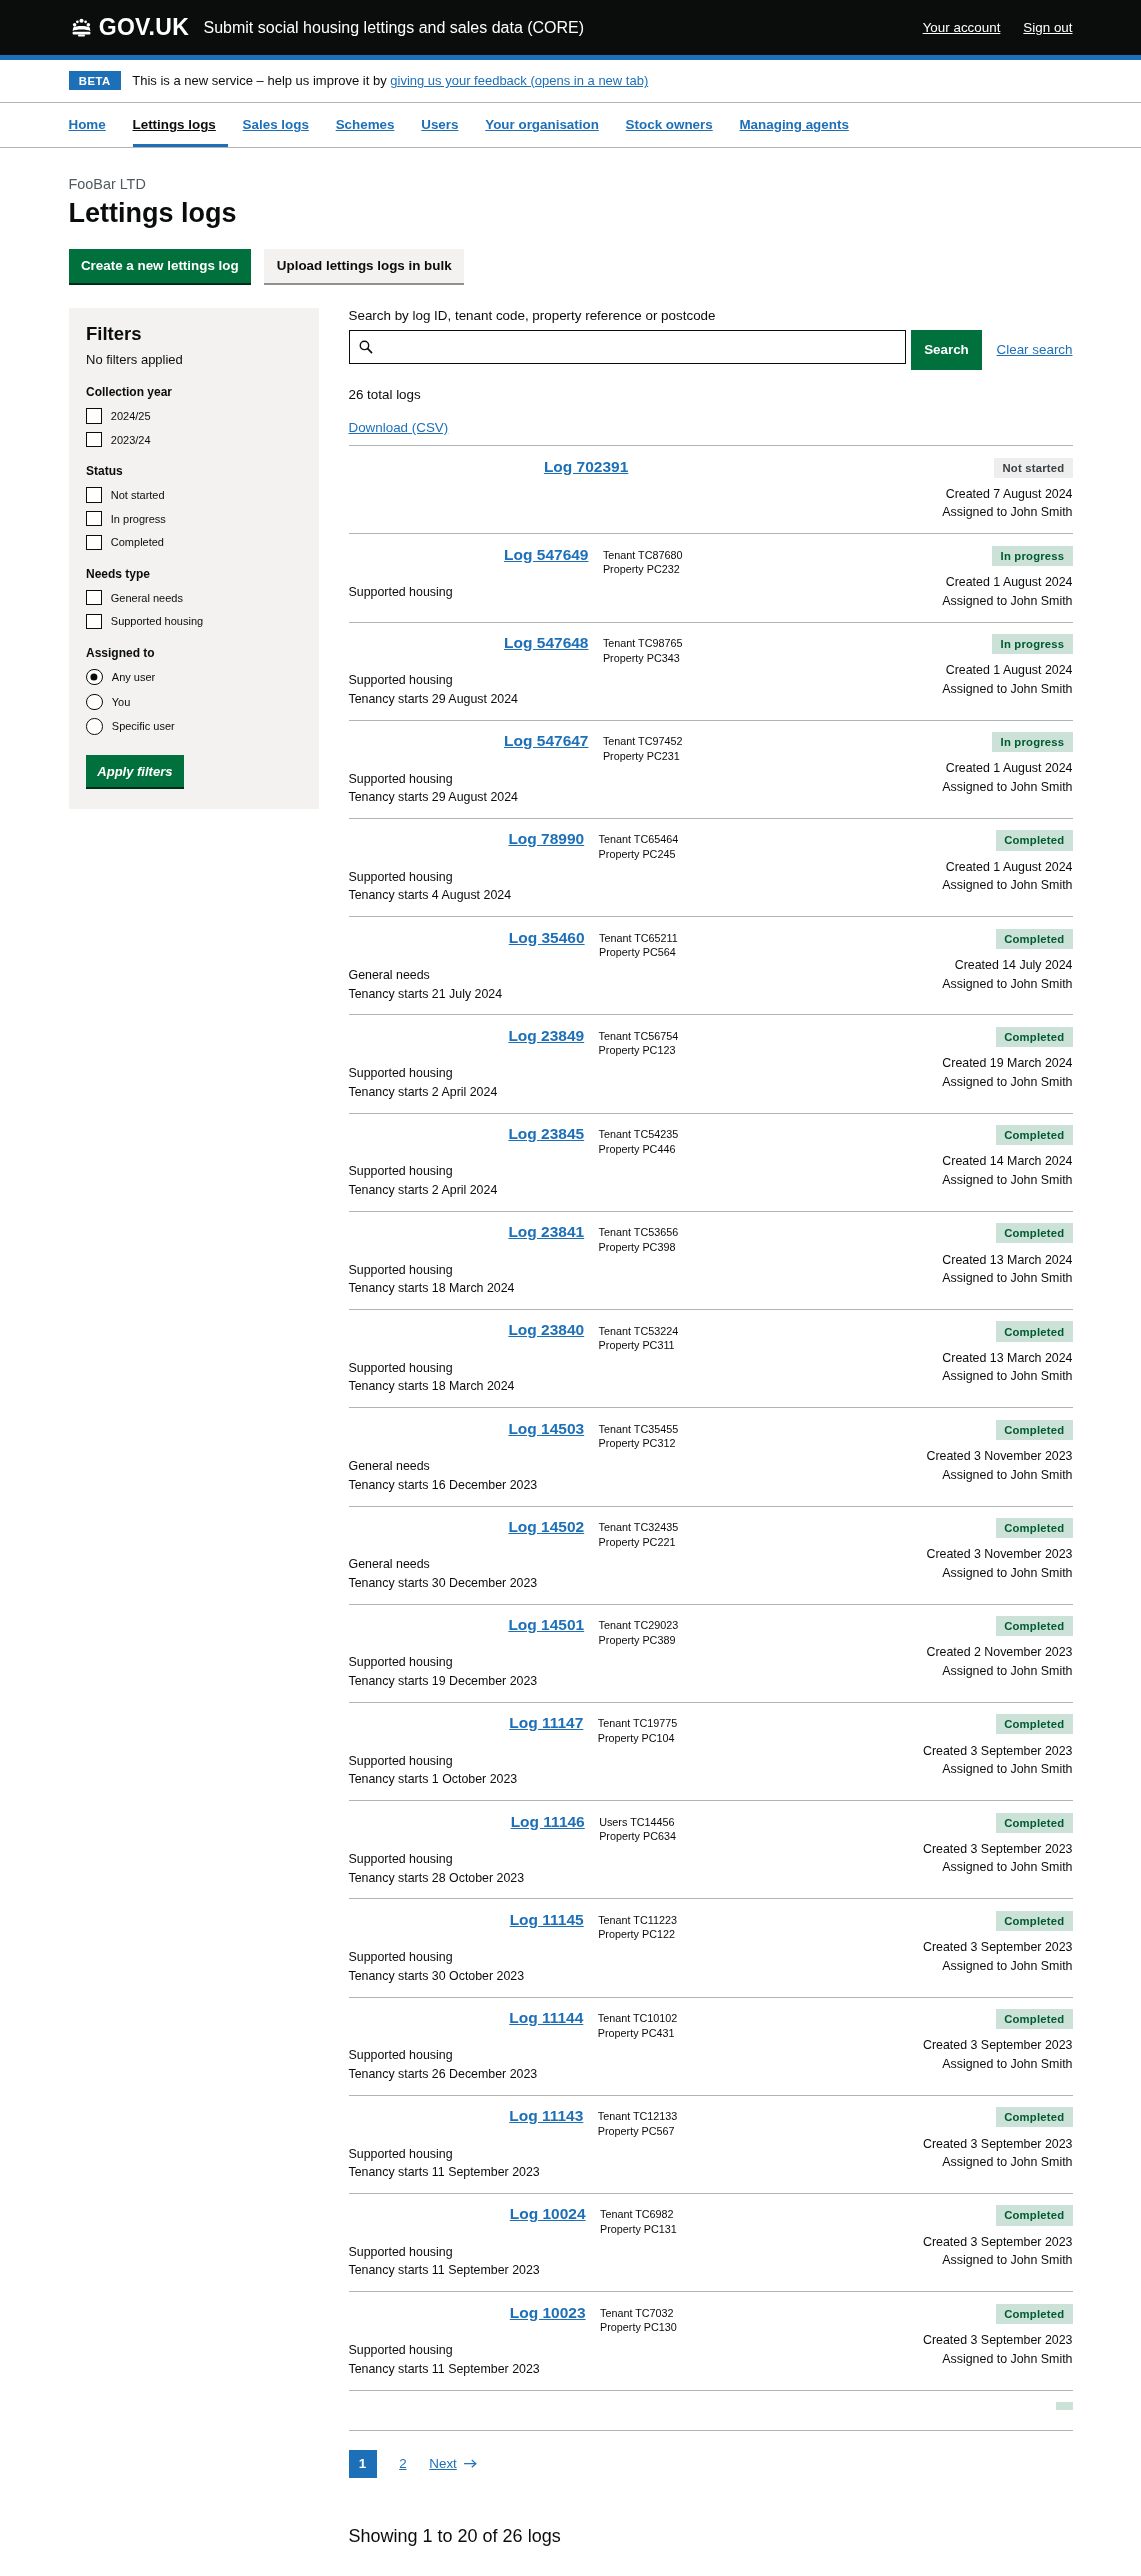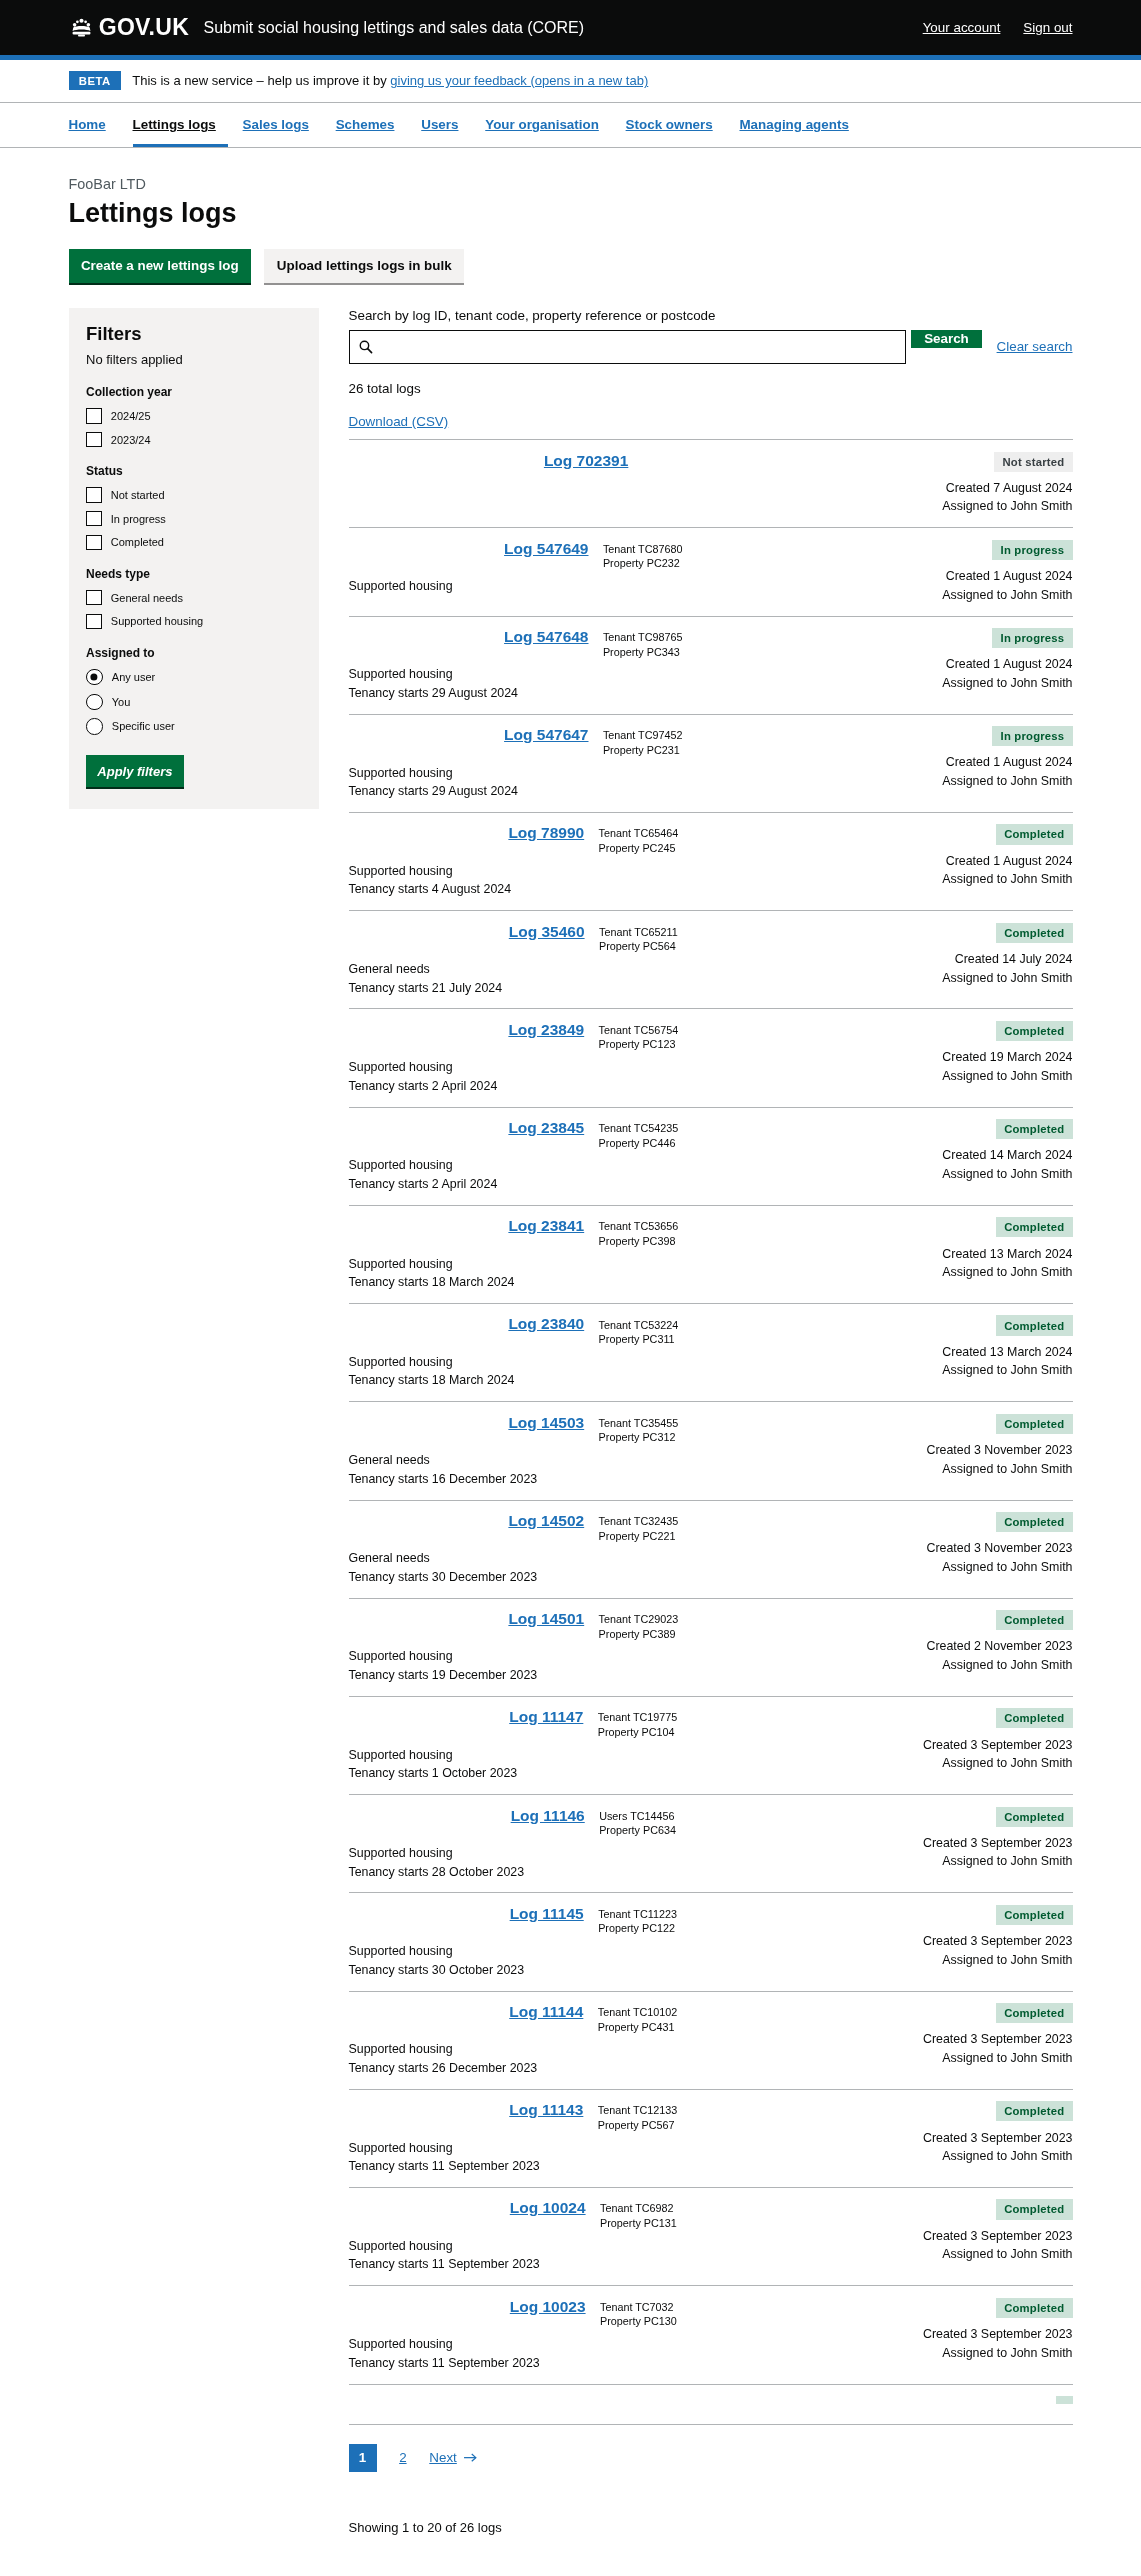--- a/index.html
+++ b/index.html
@@ -241,21 +241,21 @@
     font-family: "Liberation Sans", sans-serif;
   }
   .search-icon-svg { margin-right: 6.2px; flex: 0 0 auto; }
   .search-btn {
     background: #00703c;
     color: #ffffff;
     font-size: 13.4px;
     font-weight: bold;
     border: 0;
     padding: 0 13.4px;
-    height: 18px;
+    height: 40px;
     cursor: pointer;
     margin-left: 5.2px;
   }
   .clear-search {
     color: #1d70b8;
     font-size: 13.4px;
     text-decoration: underline;
     margin-left: 14.4px;
     align-self: center;
     white-space: nowrap;
@@ -335,21 +335,21 @@
     font-weight: bold;
   }
   .page-next {
     color: #1d70b8;
     font-size: 13.4px;
     text-decoration: underline;
     display: flex;
     align-items: center;
     gap: 6.2px;
   }
-  .showing { font-size: 13px; color: #0b0c0c; margin-bottom: 31px; margin-top: 48px; }
+  .showing { font-size: 18px; color: #0b0c0c; margin-bottom: 31px; margin-top: 48px; }
 
   
   .feedback-wrap {
     border-top: 0.5px solid #b1b4b6;
     border-bottom: 0.5px solid #b1b4b6;
     background: #ffffff;
     margin-top: 15.5px;
   }
   .feedback-inner {
     max-width: 1066px;

